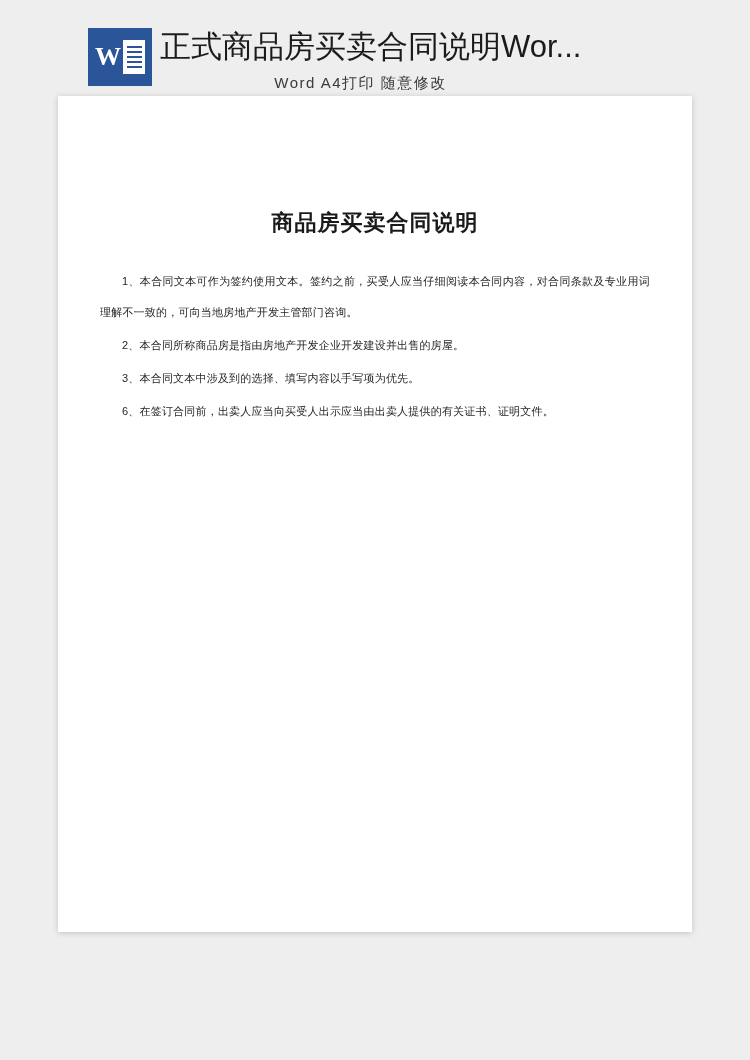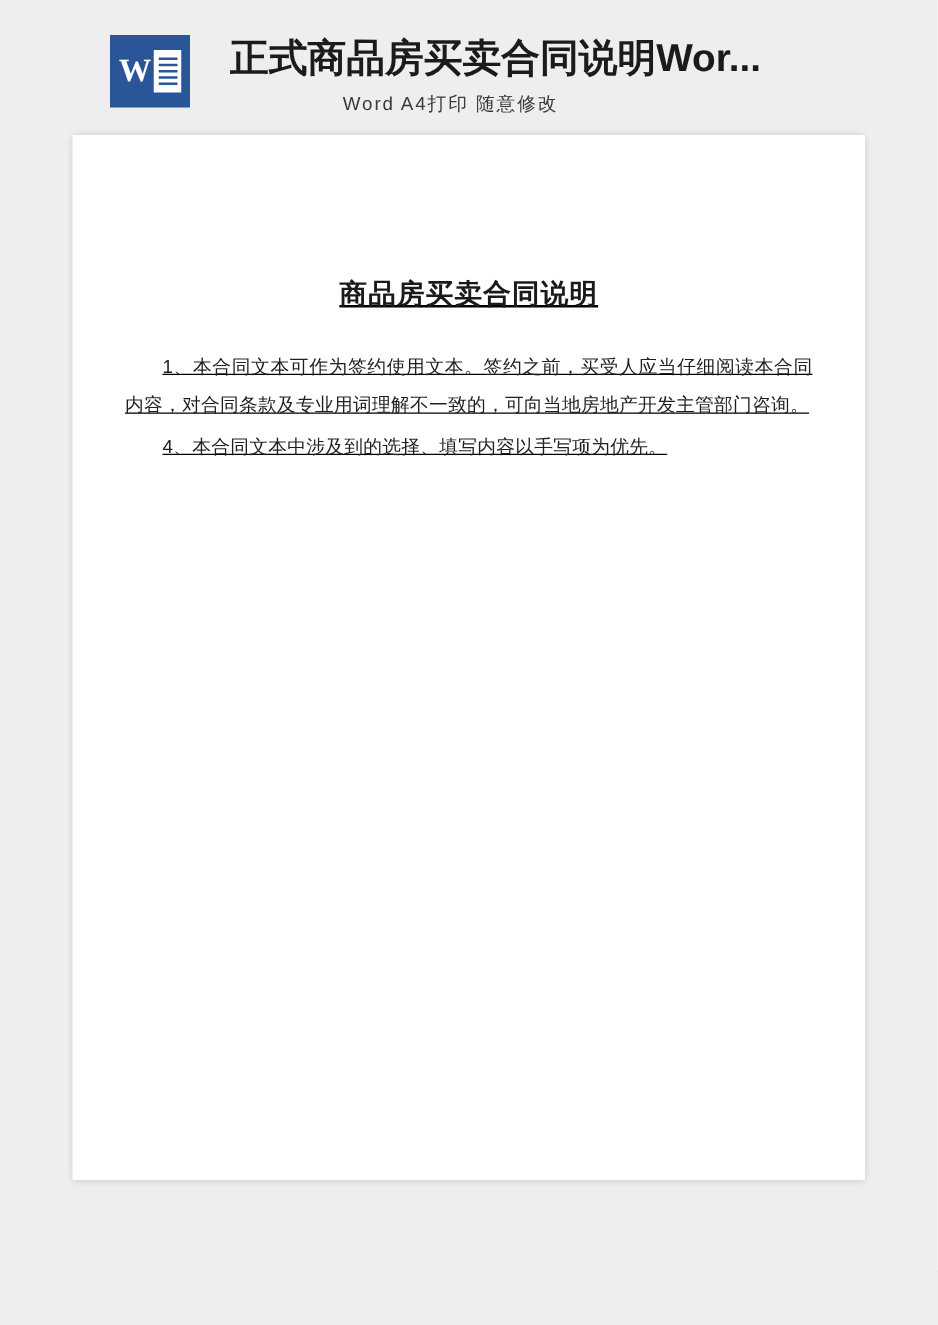--- a/index.html
+++ b/index.html
@@ -56,66 +56,65 @@
     gap: 3px;
   }
   .word-logo .doc-lines i {
     display: block;
     width: 15px;
     height: 2px;
     background: #2a5699;
   }
   .title-main {
     position: absolute;
-    left: 184px;
+    left: 160px;
     top: 26px;
     width: 520px;
     font-size: 31px;
-    font-weight: bold;
+    font-weight: normal;
     color: #1b1b1b;
     letter-spacing: 0px;
     white-space: nowrap;
     overflow: hidden;
     font-family: "Liberation Sans", sans-serif;
   }
   .title-sub {
     position: absolute;
     left: 0;
     top: 74px;
     width: 721px;
     text-align: center;
     font-size: 15px;
     color: #3a3a3a;
     letter-spacing: 1.5px;
   }
   
   .paper {
     position: absolute;
     left: 58px;
-    top: 108px;
+    top: 96px;
     width: 634px;
     height: 836px;
     background: #ffffff;
     box-shadow: 0 1px 6px rgba(0,0,0,0.18);
-    text-decoration: underline;
   }
   .doc-title {
     text-align: center;
     font-size: 22px;
     font-weight: bold;
     color: #1a1a1a;
     margin-top: 112px;
     letter-spacing: 1px;
   }
   .doc-body {
     margin: 28px 42px 0 42px;
   }
   .doc-body p {
     margin: 0 0 2px 0;
-    font-size: 15px;
+    font-size: 11px;
     line-height: 31px;
     color: #1f1f1f;
     text-indent: 2em;
     text-align: justify;
     letter-spacing: 0.2px;
   }
 </style>
 </head>
 <body>
 
@@ -133,17 +132,19 @@
       </span>
     </div>
     <div class="title-main">正式商品房买卖合同说明Wor...</div>
     <div class="title-sub">Word  A4打印  随意修改</div>
   </div>
 
   <div class="paper">
     <div class="doc-title">商品房买卖合同说明</div>
     <div class="doc-body">
       <p>1、本合同文本可作为签约使用文本。签约之前，买受人应当仔细阅读本合同内容，对合同条款及专业用词理解不一致的，可向当地房地产开发主管部门咨询。</p>
-      <p>4、本合同文本中涉及到的选择、填写内容以手写项为优先。</p>
+      <p>2、本合同所称商品房是指由房地产开发企业开发建设并出售的房屋。</p>
+      <p>3、本合同文本中涉及到的选择、填写内容以手写项为优先。</p>
+      <p>6、在签订合同前，出卖人应当向买受人出示应当由出卖人提供的有关证书、证明文件。</p>
     </div>
   </div>
 
 </div>
 
 </body></html>

